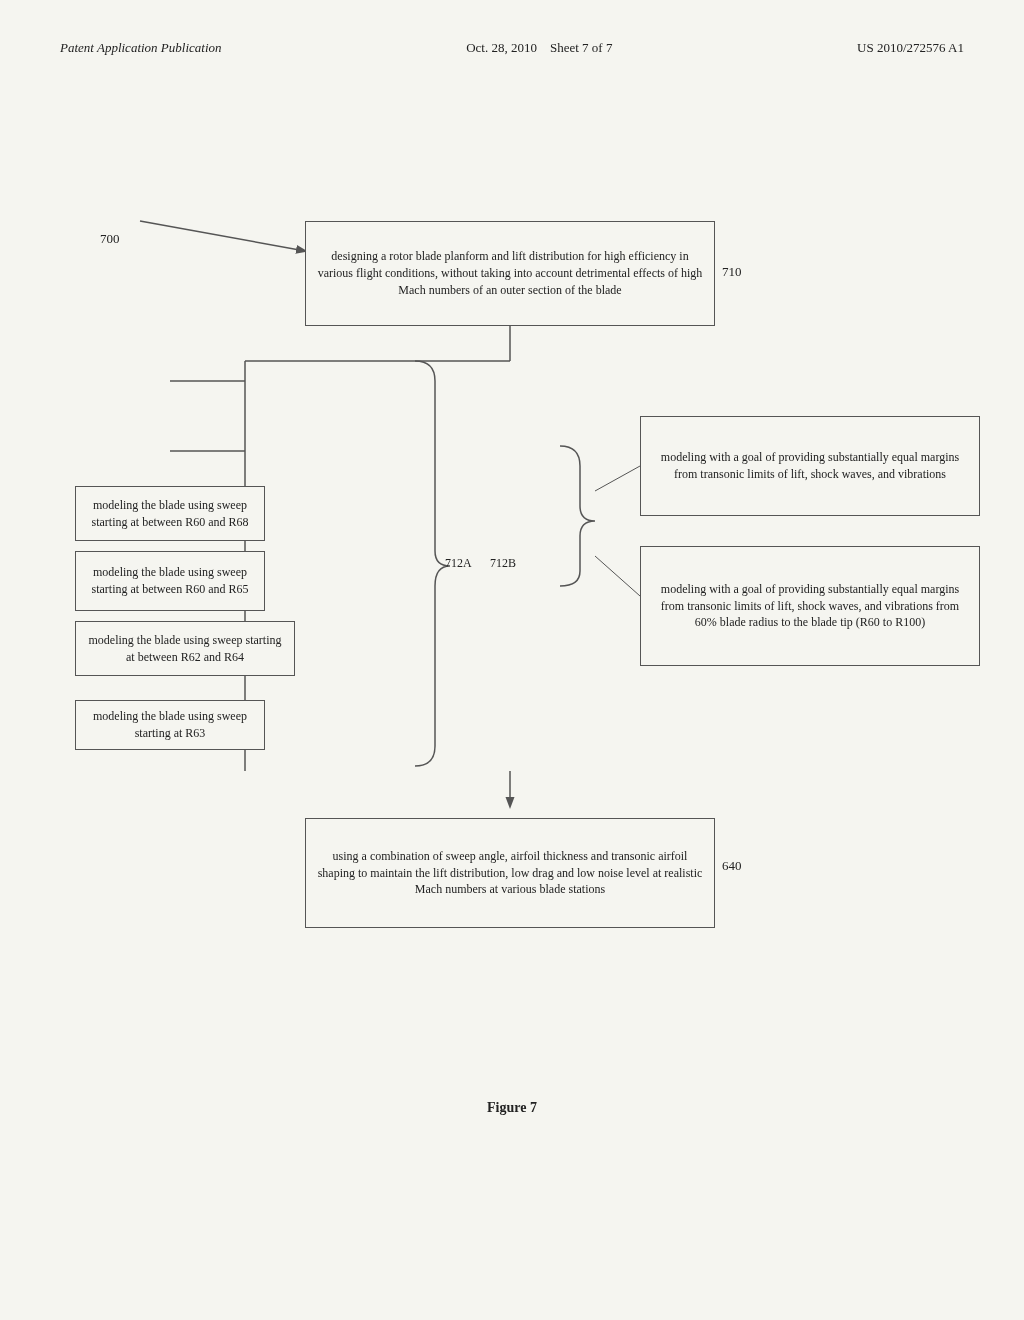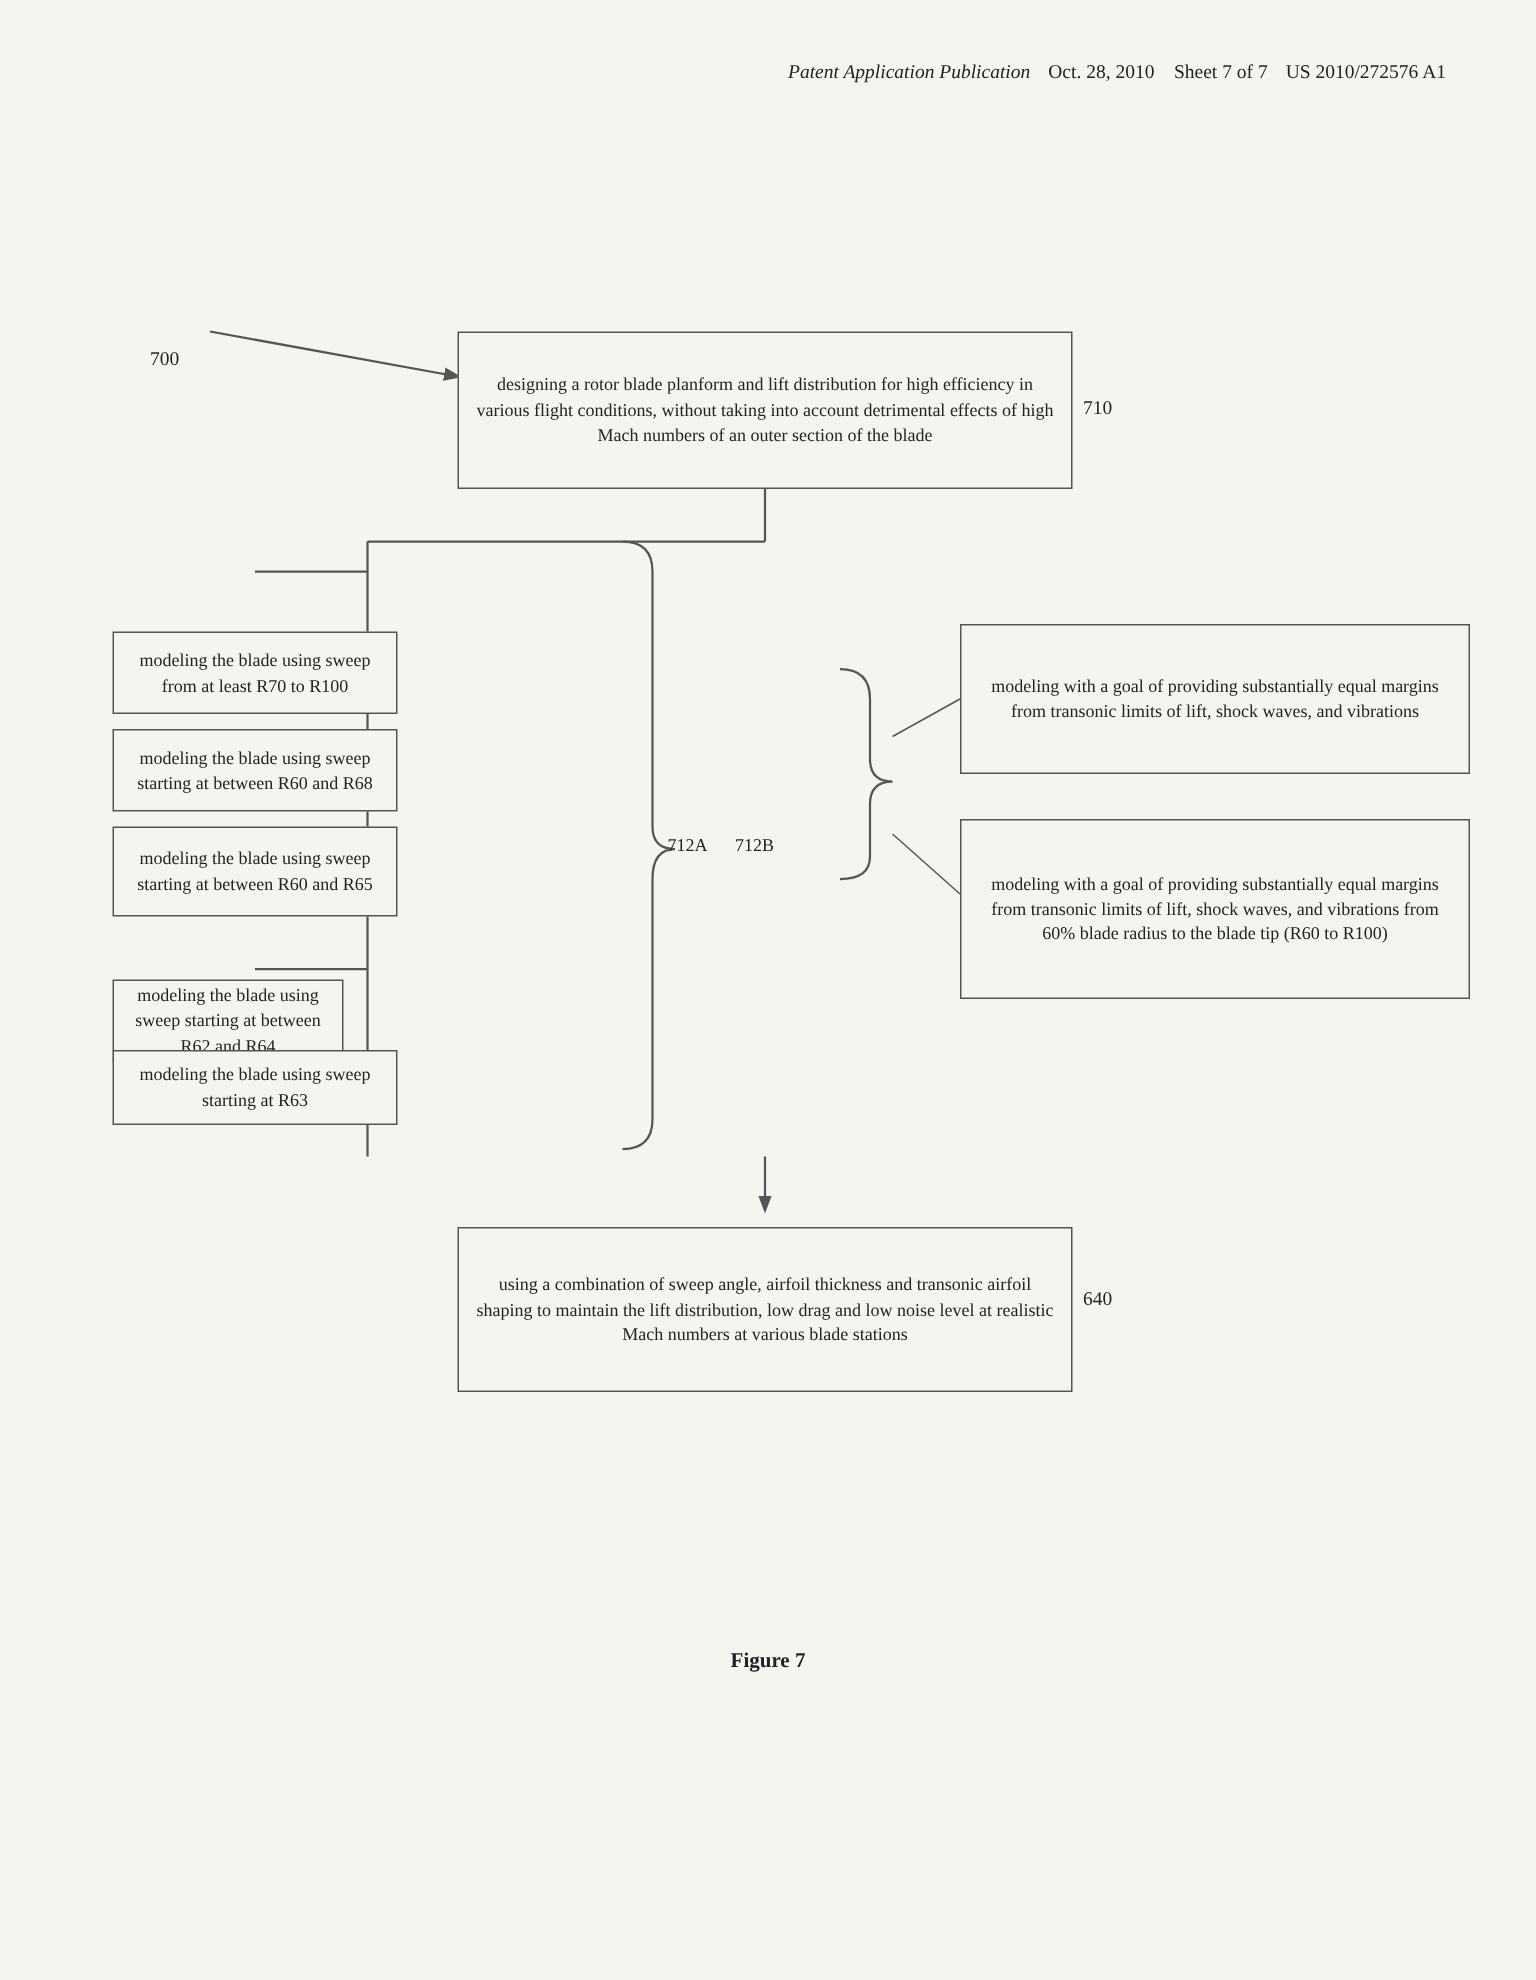--- a/index.html
+++ b/index.html
@@ -18,25 +18,24 @@
       width: 1024px;
       height: 1320px;
       background: #f5f5f0;
       position: relative;
       padding: 40px 60px;
     }
 
     
     .header {
       display: flex;
-      justify-content: flex-end;
+      justify-content: space-between;
       align-items: flex-start;
       margin-bottom: 6px;
       font-size: 13px;
-      gap: 12px;
     }
     .header-left { font-style: italic; }
     .header-center { text-align: center; }
     .header-right { text-align: right; }
 
     
     .diagram {
       position: relative;
       width: 100%;
       height: 1140px;
@@ -143,33 +142,30 @@
 
     <div class="label-700" style="left:40px; top:120px;margin-top:35px;">700</div>
 
     <div class="box" style="left:245px; top:145px; width:410px; height:105px;">
       <span>designing a rotor blade planform and lift distribution for high efficiency in various flight conditions, without taking into account detrimental effects of high Mach numbers of an outer section of the blade</span>
     </div>
 
     <div style="position:absolute; left:662px; top:188px; font-size:13px;">710</div>
 
 
-    <div class="box" style="left:15px; top:345px; width:190px; height:55px;">
-      <span>modeling the blade using sweep from at least R70 to R100</span>
-    </div>
 
     <div class="box" style="left:15px; top:410px; width:190px; height:55px;">
       <span>modeling the blade using sweep starting at between R60 and R68</span>
     </div>
 
     <div class="box" style="left:15px; top:475px; width:190px; height:60px;">
       <span>modeling the blade using sweep starting at between R60 and R65</span>
     </div>
 
-    <div class="box" style="left:15px; top:545px; width:154px; height:55px;margin-top:32px;">
+    <div class="box" style="left:15px; top:545px; width:220px; height:55px;">
       <span>modeling the blade using sweep starting at between R62 and R64</span>
     </div>
 
     <div class="box" style="left:15px; top:610px; width:190px; height:50px;margin-top:14px;">
       <span>modeling the blade using sweep starting at R63</span>
     </div>
 
     <div style="position:absolute; left:385px; top:480px; font-size:12px;">712A</div>
     <div style="position:absolute; left:430px; top:480px; font-size:12px;">712B</div>
 

